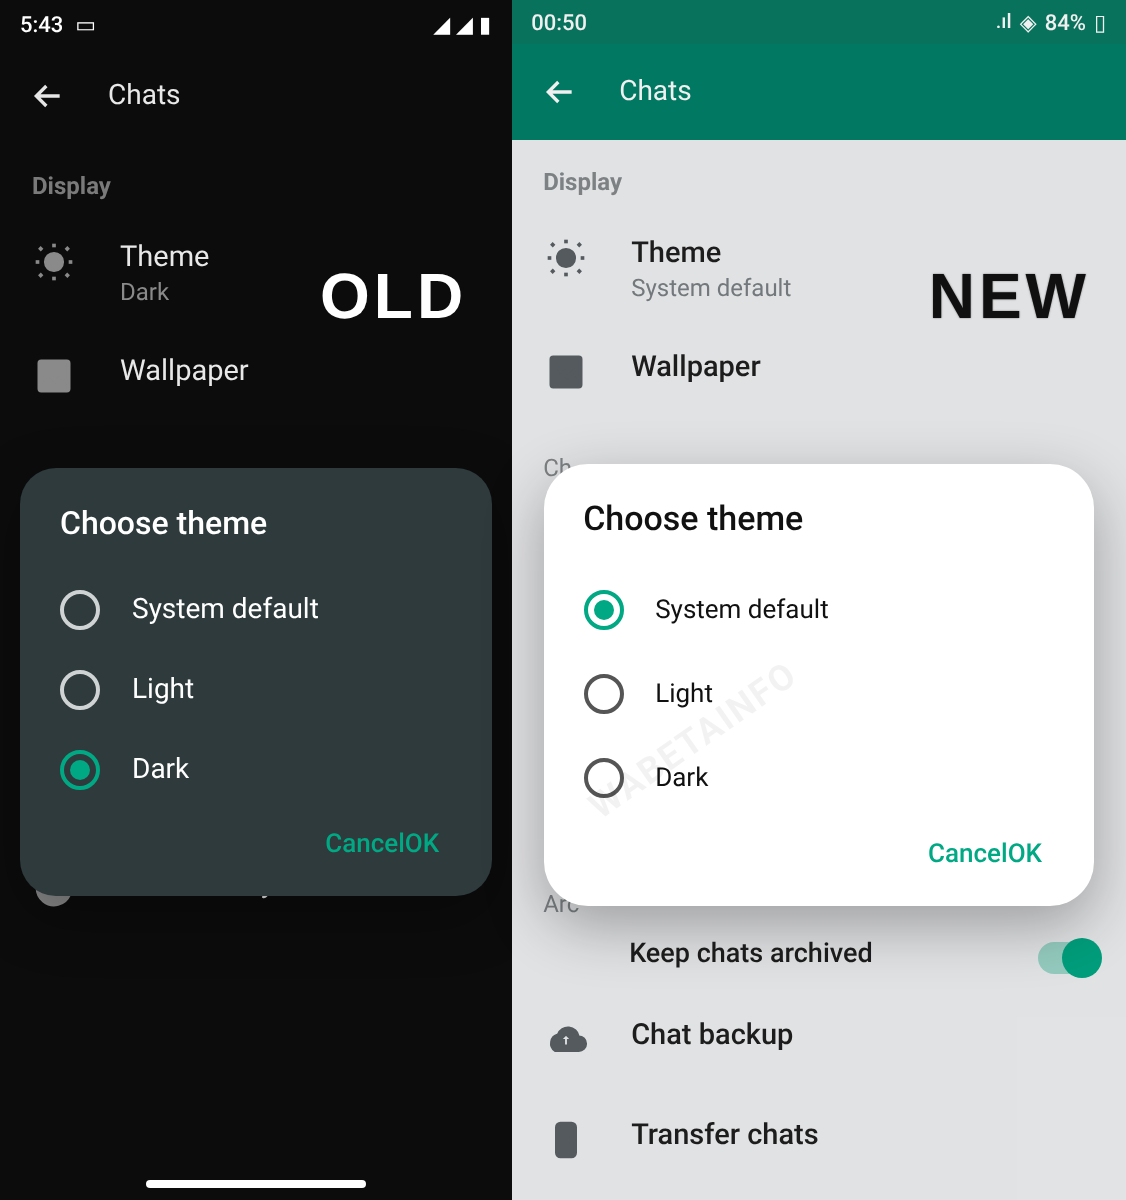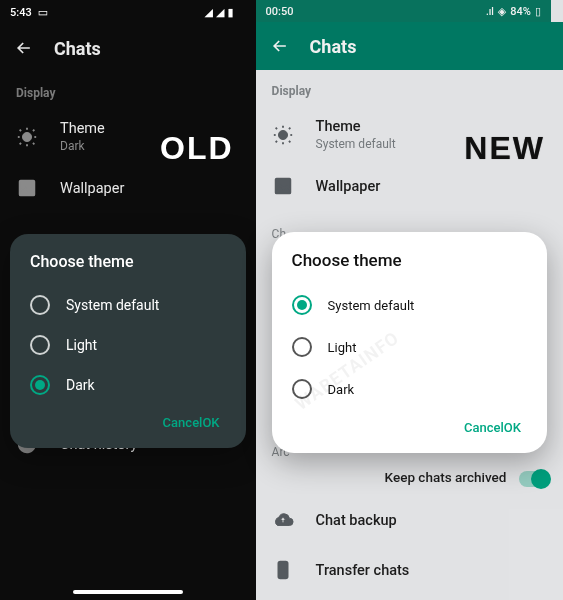--- a/index.html
+++ b/index.html
@@ -2,41 +2,41 @@
 <html><head>
 <meta charset="utf-8">
 <style>
   * { box-sizing: border-box; margin: 0; padding: 0; font-family: Roboto, -apple-system, "Segoe UI", Arial, sans-serif; }
   body { width: 563px; height: 600px; display: flex; overflow: hidden; }
   .pane { position: relative; height: 600px; }
   .pane-old { width: 281px; background: #0c0c0c; color: #e6e6e6; }
   .pane-new { width: 338px; background: #f0f1f3; color: #202020; }
 
   
-  .status { position: absolute; top: 0; left: 0; right: 12px; height: 24px; display: flex; align-items: center; padding: 0 10px; font-size: 11px; font-weight: 500; }
+  .status { position: absolute; top: 0; left: 0; right: 0; height: 24px; display: flex; align-items: center; padding: 0 10px; font-size: 11px; font-weight: 500; }
   .pane-old .status { color: #fff; }
   .status .right { margin-left: auto; display: flex; align-items: center; gap: 4px; }
   .pane-new .status { background: #097a63; color: #fff; height: 22px; }
   .sig { display:inline-block; letter-spacing:-1px;}
 
   
   .appbar { display: flex; align-items: center; gap: 20px; padding: 0 14px; height: 48px; }
   .pane-old .appbar { margin-top: 24px; color:#e9e9e9; }
   .pane-new .appbar { background: #008069; color: #fff; margin-top: 22px; }
-  .appbar-title { font-size: 18px; font-weight: 700; }
+  .appbar-title { font-size: 14px; font-weight: 400; }
   .back-icon { width: 20px; height: 20px; display:flex; align-items:center; justify-content:center; }
   .back-icon svg { width:20px; height:20px; }
 
   
   .section-header { font-size: 12px; padding: 14px 16px 8px; font-weight: bold; }
   .pane-old .section-header { color: #7a7a7a; }
   .pane-new .section-header { color: #858a8d; }
 
   
-  .row { display: flex; align-items: center; gap: 22px; padding: 12px 16px; }
+  .row { display: flex; gap: 22px; padding: 12px 16px; }
   .row .ico { width: 22px; height: 22px; display:flex; align-items:center; justify-content:center; flex-shrink:0; }
   .row .ico svg { width:22px; height:22px; }
   .pane-old .row .ico svg { fill:#8a8a8a; stroke:#8a8a8a; }
   .pane-new .row .ico svg { fill:#5b6065; stroke:#5b6065; }
   .row .txt { display:flex; flex-direction:column; gap:2px; }
   .row .primary { font-size: 14.5px; }
   .row .secondary { font-size: 12px; }
   .pane-old .row .primary { color:#e8e8e8; }
   .pane-old .row .secondary { color:#8a8a8a; }
   .pane-new .row .primary { color:#1f1f1f; font-weight:500; }
@@ -79,21 +79,21 @@
 
   
   .toggle { margin-left:auto; width:30px; height:16px; border-radius:10px; background:#9ed8cb; position:relative; }
   .toggle .knob { position:absolute; right:-2px; top:-2px; width:20px; height:20px; border-radius:50%; background:#00a884; }
 
   
   .home-ind { position:absolute; bottom:6px; left:50%; transform:translateX(-50%); width:110px; height:4px; background:#fff; border-radius:3px; }
 
   
   .pane-new .scroll { position:absolute; top:70px; left:0; right:0; bottom:0; }
-  .pane-new .archived { padding: 8px 16px 10px 86px; margin-left: 43px; }
+  .pane-new .archived { padding: 8px 16px 10px 59px; }
   .pane-new .archived .primary { font-size:13.5px; font-weight:500; color:#1f1f1f; }
   .pane-new .archived .secondary { font-size:11.5px; color:#7b8084; line-height:1.3; margin-top:2px;}
   .pane-new .archived-wrap { position:relative; }
   .pane-new .archived-toggle { position:absolute; right:14px; top:10px; }
   .pane-new .more-rows .row { padding:14px 16px; }
   .pane-new .sect2 { font-size:12px; color:#858a8d; padding:12px 16px 2px;}
   .pane-new .group-top { }
   .watermark { position:absolute; transform: rotate(-35deg); font-size:18px; font-weight:700; color:rgba(0,0,0,.05); pointer-events:none; left:30px; top:360px; letter-spacing:1px;}
 </style>
 </head>

